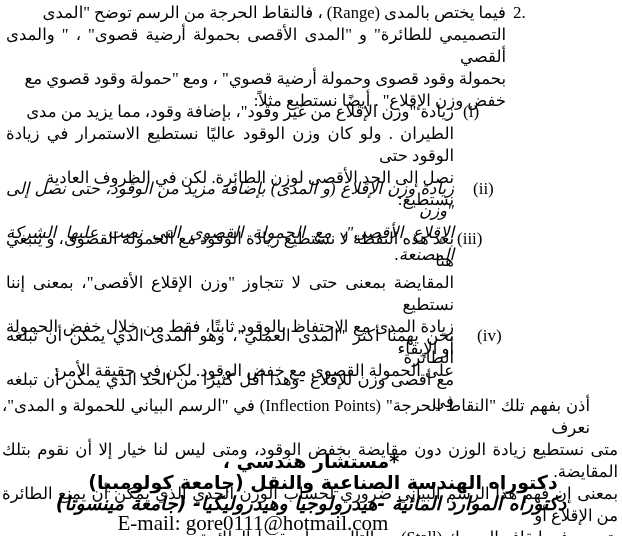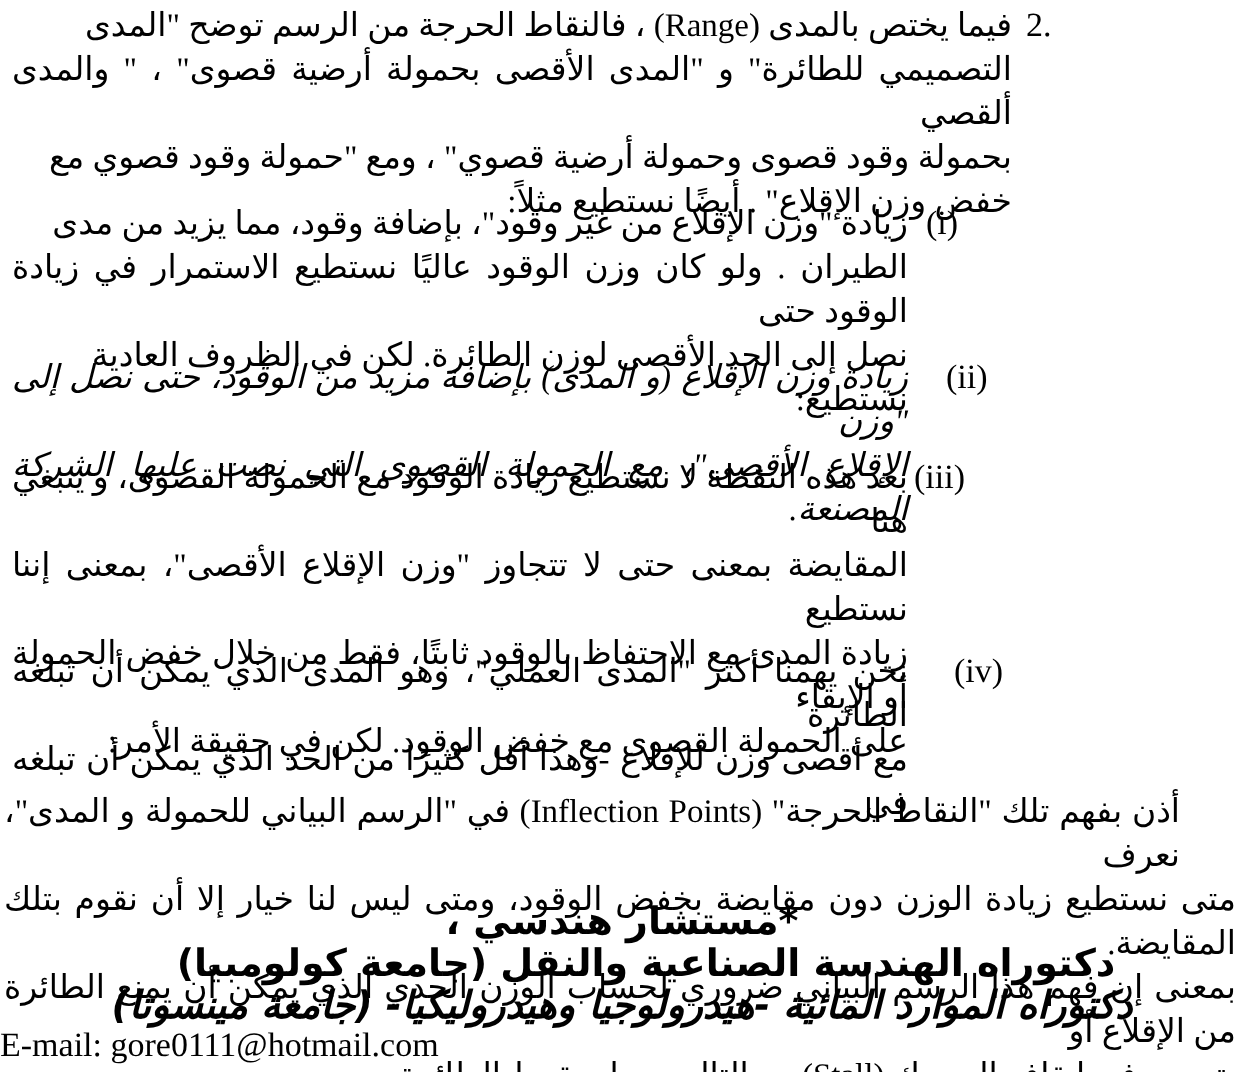--- a/index.html
+++ b/index.html
@@ -53,23 +53,23 @@
       font-family: "DejaVu Sans", "Liberation Sans", sans-serif;
       font-weight: bold;
       font-size: 19px;
       line-height: 22px;
       direction: rtl;
     }
     .email {
       position: absolute;
       left: 0;
       width: 506px;
-      text-align: left;
+      text-align: center;
       font-family: "Liberation Serif", serif;
-      font-size: 17px;
+      font-size: 21px;
       line-height: 22px;
       direction: ltr;
     }
   </style>
 </head>
 <body>
 
 <div class="page">
 
   <div class="num-marker" style="left:513px; top:2px;">2.</div>

